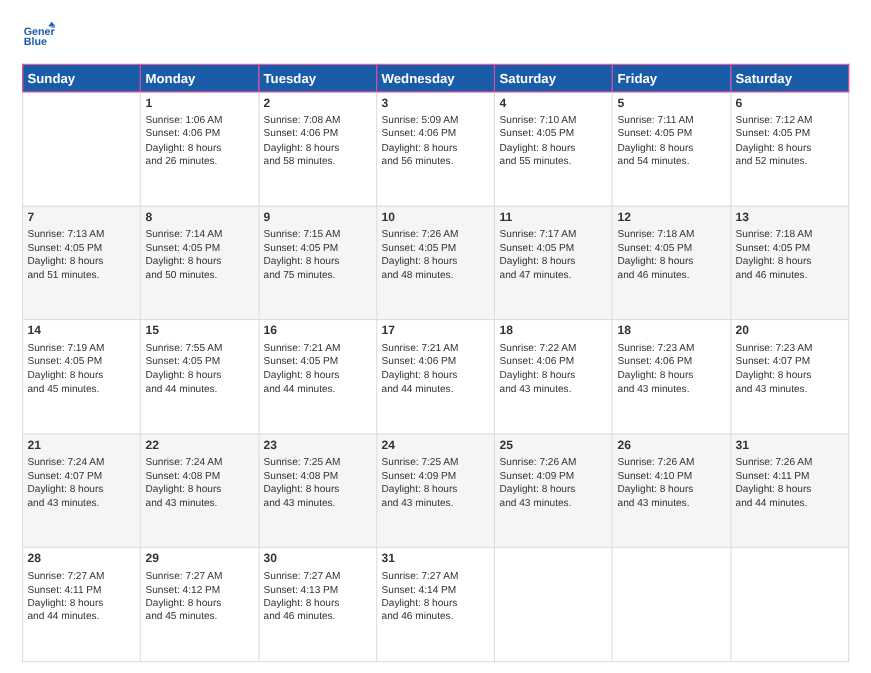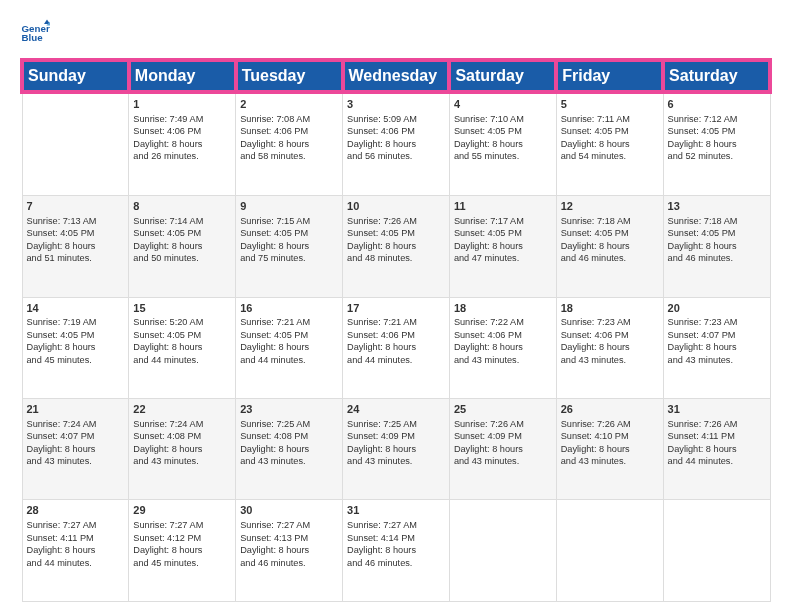--- a/index.html
+++ b/index.html
@@ -47,24 +47,24 @@
     .calendar {
       flex: 1;
       border: 1px solid #ccc;
       border-collapse: collapse;
       width: 100%;
       table-layout: fixed;
     }
     .calendar th {
       background: #1a5ca8;
       color: #fff;
-      font-size: 16px;
+      font-size: 12px;
       padding: 5px 4px;
       text-align: left;
-      border: 4px solid #ec4899;
+      border: 1px solid #ec4899;
       font-weight: 600;
     }
     .calendar td {
       vertical-align: top;
       border: 1px solid #ddd;
       padding: 3px 4px;
       font-size: 9.5px;
       color: #333;
       line-height: 1.35;
       background: #fff;
@@ -116,21 +116,21 @@
           <th>Saturday</th>
           <th>Friday</th>
           <th>Saturday</th>
         </tr>
       </thead>
     <tbody id="cal-body">
         <tr>
           <td class="empty-cell"></td>
           <td>
             <span class="day-num">1</span>
-            <div class="day-info">Sunrise: 7:49 AM</div>
+            <div class="day-info">Sunrise: 1:06 AM</div>
             <div class="day-info">Sunset: 4:06 PM</div>
             <div class="day-info">Daylight: 8 hours</div>
             <div class="day-info">and 26 minutes.</div>
           </td>
           <td>
             <span class="day-num">2</span>
             <div class="day-info">Sunrise: 7:08 AM</div>
             <div class="day-info">Sunset: 4:06 PM</div>
             <div class="day-info">Daylight: 8 hours</div>
             <div class="day-info">and 58 minutes.</div>
@@ -218,21 +218,21 @@
         <tr>
           <td>
             <span class="day-num">14</span>
             <div class="day-info">Sunrise: 7:19 AM</div>
             <div class="day-info">Sunset: 4:05 PM</div>
             <div class="day-info">Daylight: 8 hours</div>
             <div class="day-info">and 45 minutes.</div>
           </td>
           <td>
             <span class="day-num">15</span>
-            <div class="day-info">Sunrise: 5:20 AM</div>
+            <div class="day-info">Sunrise: 7:55 AM</div>
             <div class="day-info">Sunset: 4:05 PM</div>
             <div class="day-info">Daylight: 8 hours</div>
             <div class="day-info">and 44 minutes.</div>
           </td>
           <td>
             <span class="day-num">16</span>
             <div class="day-info">Sunrise: 7:21 AM</div>
             <div class="day-info">Sunset: 4:05 PM</div>
             <div class="day-info">Daylight: 8 hours</div>
             <div class="day-info">and 44 minutes.</div>

